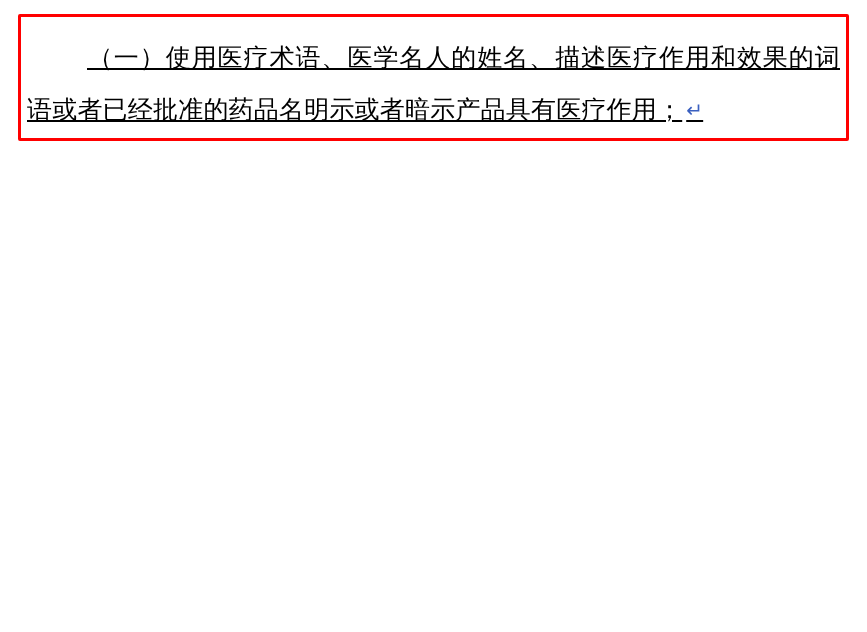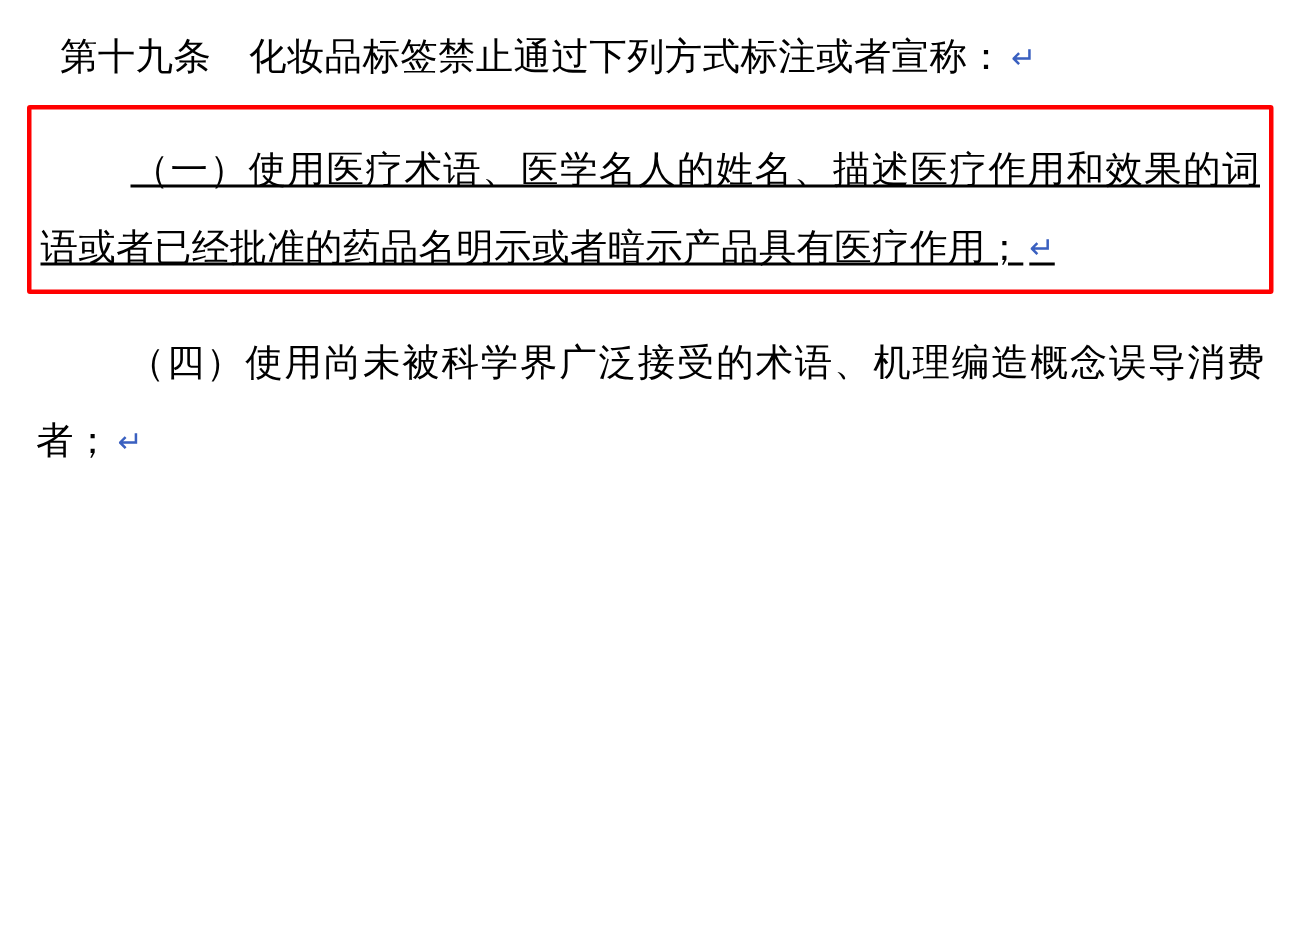--- a/index.html
+++ b/index.html
@@ -57,35 +57,29 @@
     padding-left: 22px;
   }
   .spacer-2 { height: 4px; }
   .spacer-3 { height: 6px; }
 </style>
 </head>
 <body>
 
 <div class="page">
 
-  <p class="para title-line">
-    <span>第十九条　化妆品标签禁止通过下列方式标注或者宣称：</span><span class="pilcrow">↵</span>
-  </p>
 
   <div class="spacer-2"></div>
 
   <p class="para highlight">
     <span class="indent-wide"></span><span>（一）使用医疗术语、医学名人的姓名、描述医疗作用和效果的词语或者已经批准的药品名明示或者暗示产品具有医疗作用；</span><span class="pilcrow">↵</span>
   </p>
 
   <div class="spacer-3"></div>
 
 
   <div class="spacer-3"></div>
 
 
   <div class="spacer-3"></div>
 
-  <p class="para">
-    <span class="indent-wide"></span><span>（四）使用尚未被科学界广泛接受的术语、机理编造概念误导消费者；</span><span class="pilcrow">↵</span>
-  </p>
 
 </div>
 
 </body></html>

